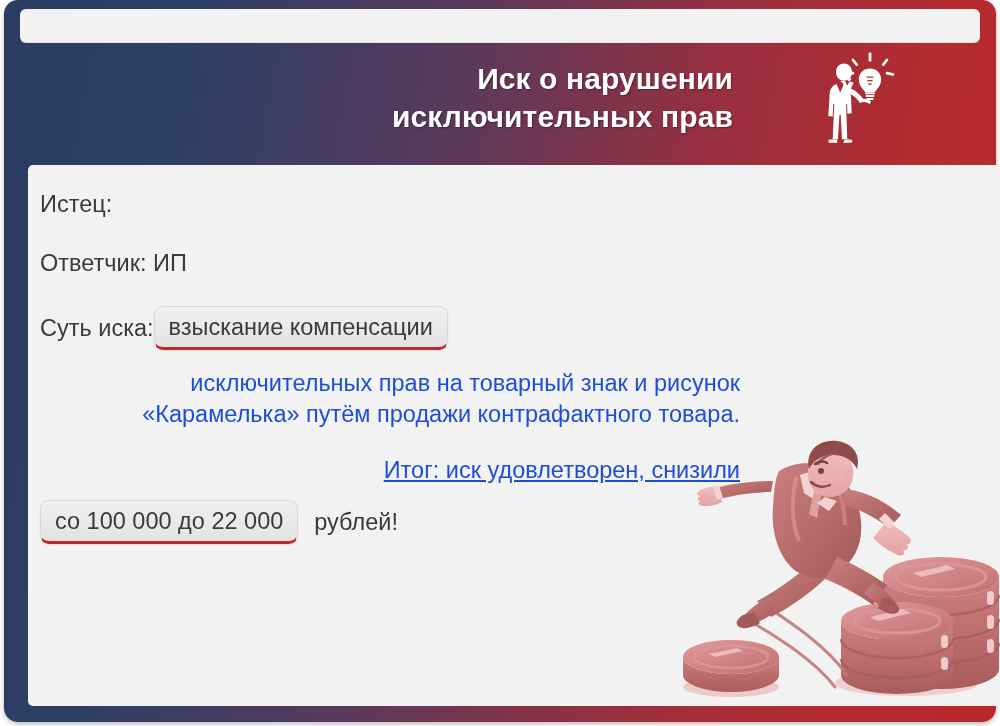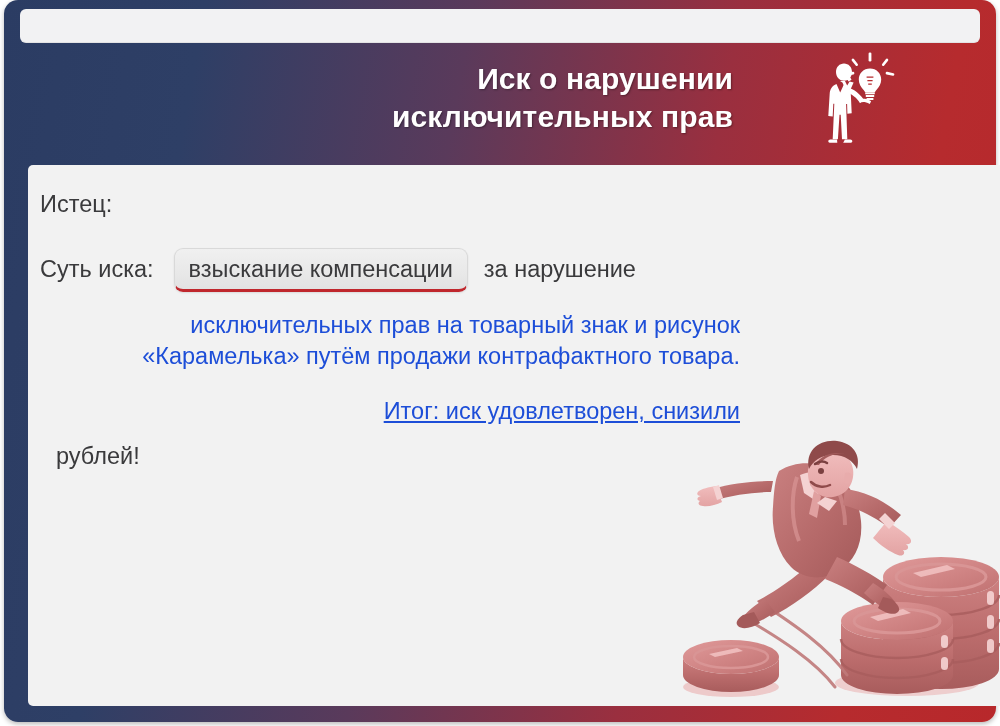--- a/index.html
+++ b/index.html
@@ -125,21 +125,21 @@
     white-space: nowrap;
     box-shadow: 0 1px 2px rgba(0,0,0,0.10);
   }
 
   .row-istec { margin-top: 2px; }
   .row-istec .label { margin-right: 10px; }
 
   .row-otvet { margin-top: 28px; }
 
   .row-sut { margin-top: 28px; }
-  .row-sut .label { margin-right: 20px; }
+  .row-sut .label { margin-right: 0; }
   .row-sut .after { margin-left: 16px; white-space: nowrap; }
 
   .para {
     color: #1d4ed8;
     font-size: 23.5px;
     line-height: 1.33;
     white-space: pre-line;
   }
   .para-claim { margin-top: 18px; }
   .para-evidence { margin-top: 24px; }
@@ -214,34 +214,37 @@
   </div>
 
   <div class="body-panel">
 
     <div class="content">
 
       <div class="line row-istec">
         <span class="label">Истец:</span>
       </div>
 
+      <div class="line row-otvet">
+        <span class="label">Ответчик: ИП</span>
+      </div>
 
       <div class="line row-sut">
         <span class="label">Суть иска:</span>
         <span class="pill">взыскание компенсации</span>
-        <span class="after">за нарушение</span>
       </div>
 
       <div class="para para-claim">исключительных прав на товарный знак и рисунок
 «Карамелька» путём продажи контрафактного товара.</div>
 
 
       <div class="para para-result">Итог: иск удовлетворен, снизили</div>
 
       <div class="line row-amount">
+        <span class="pill">со 100 000 до 22 000</span>
         <span class="after">рублей!</span>
       </div>
 
     </div>
 
     <span class="runner">
       <svg viewBox="0 0 345 285" width="345" height="285" aria-hidden="true">
         <defs>
           <linearGradient id="coinTop" x1="0" y1="0" x2="1" y2="1">
             <stop offset="0%" stop-color="#e09a9a"></stop>

